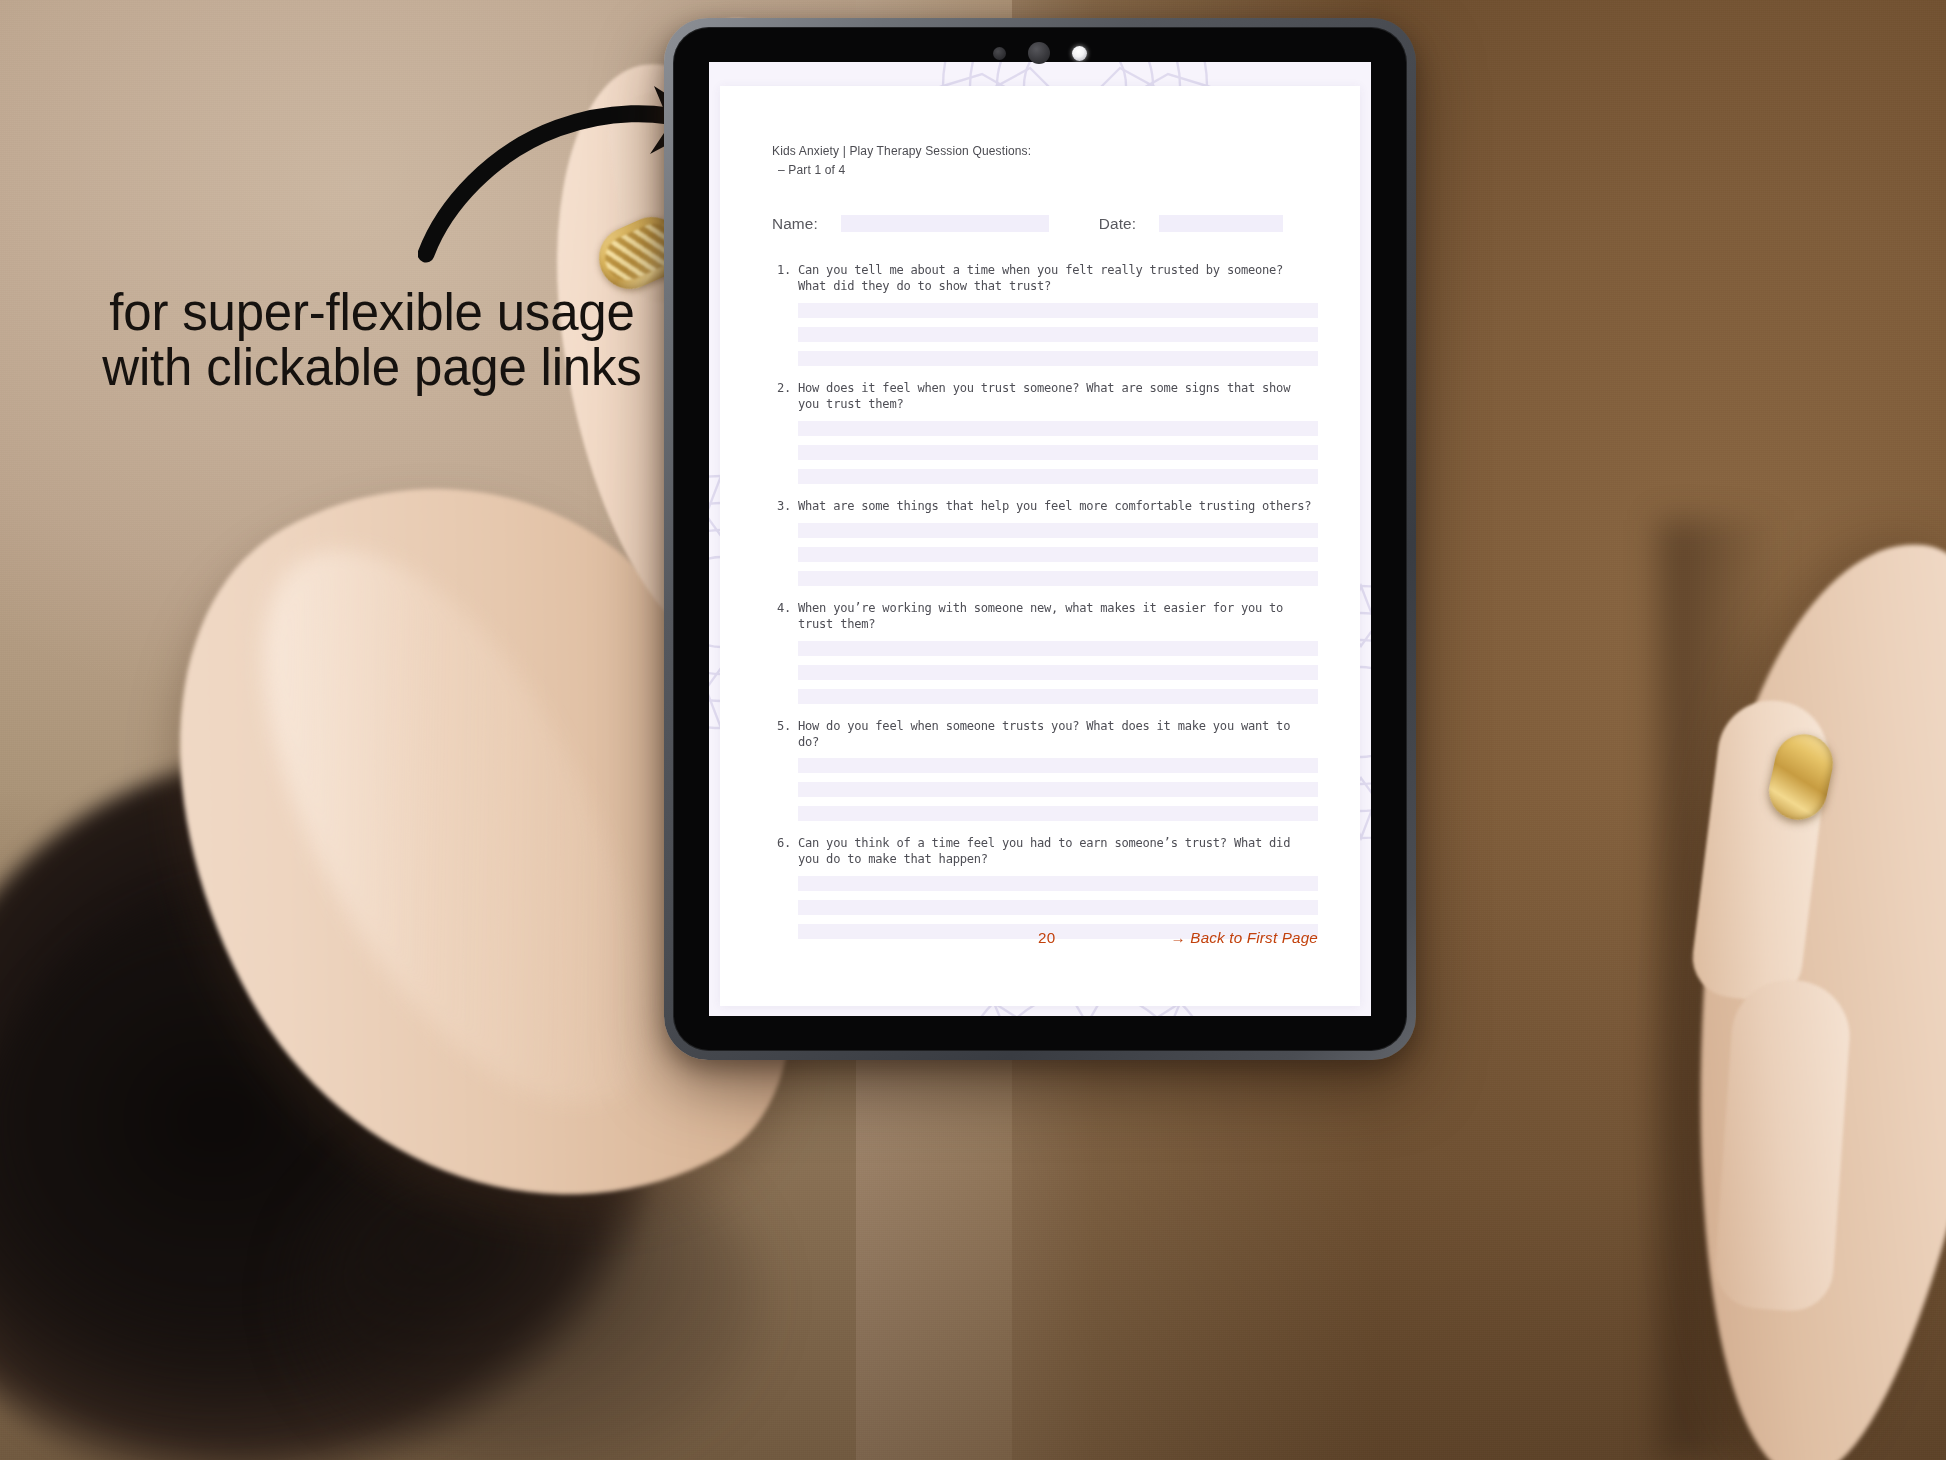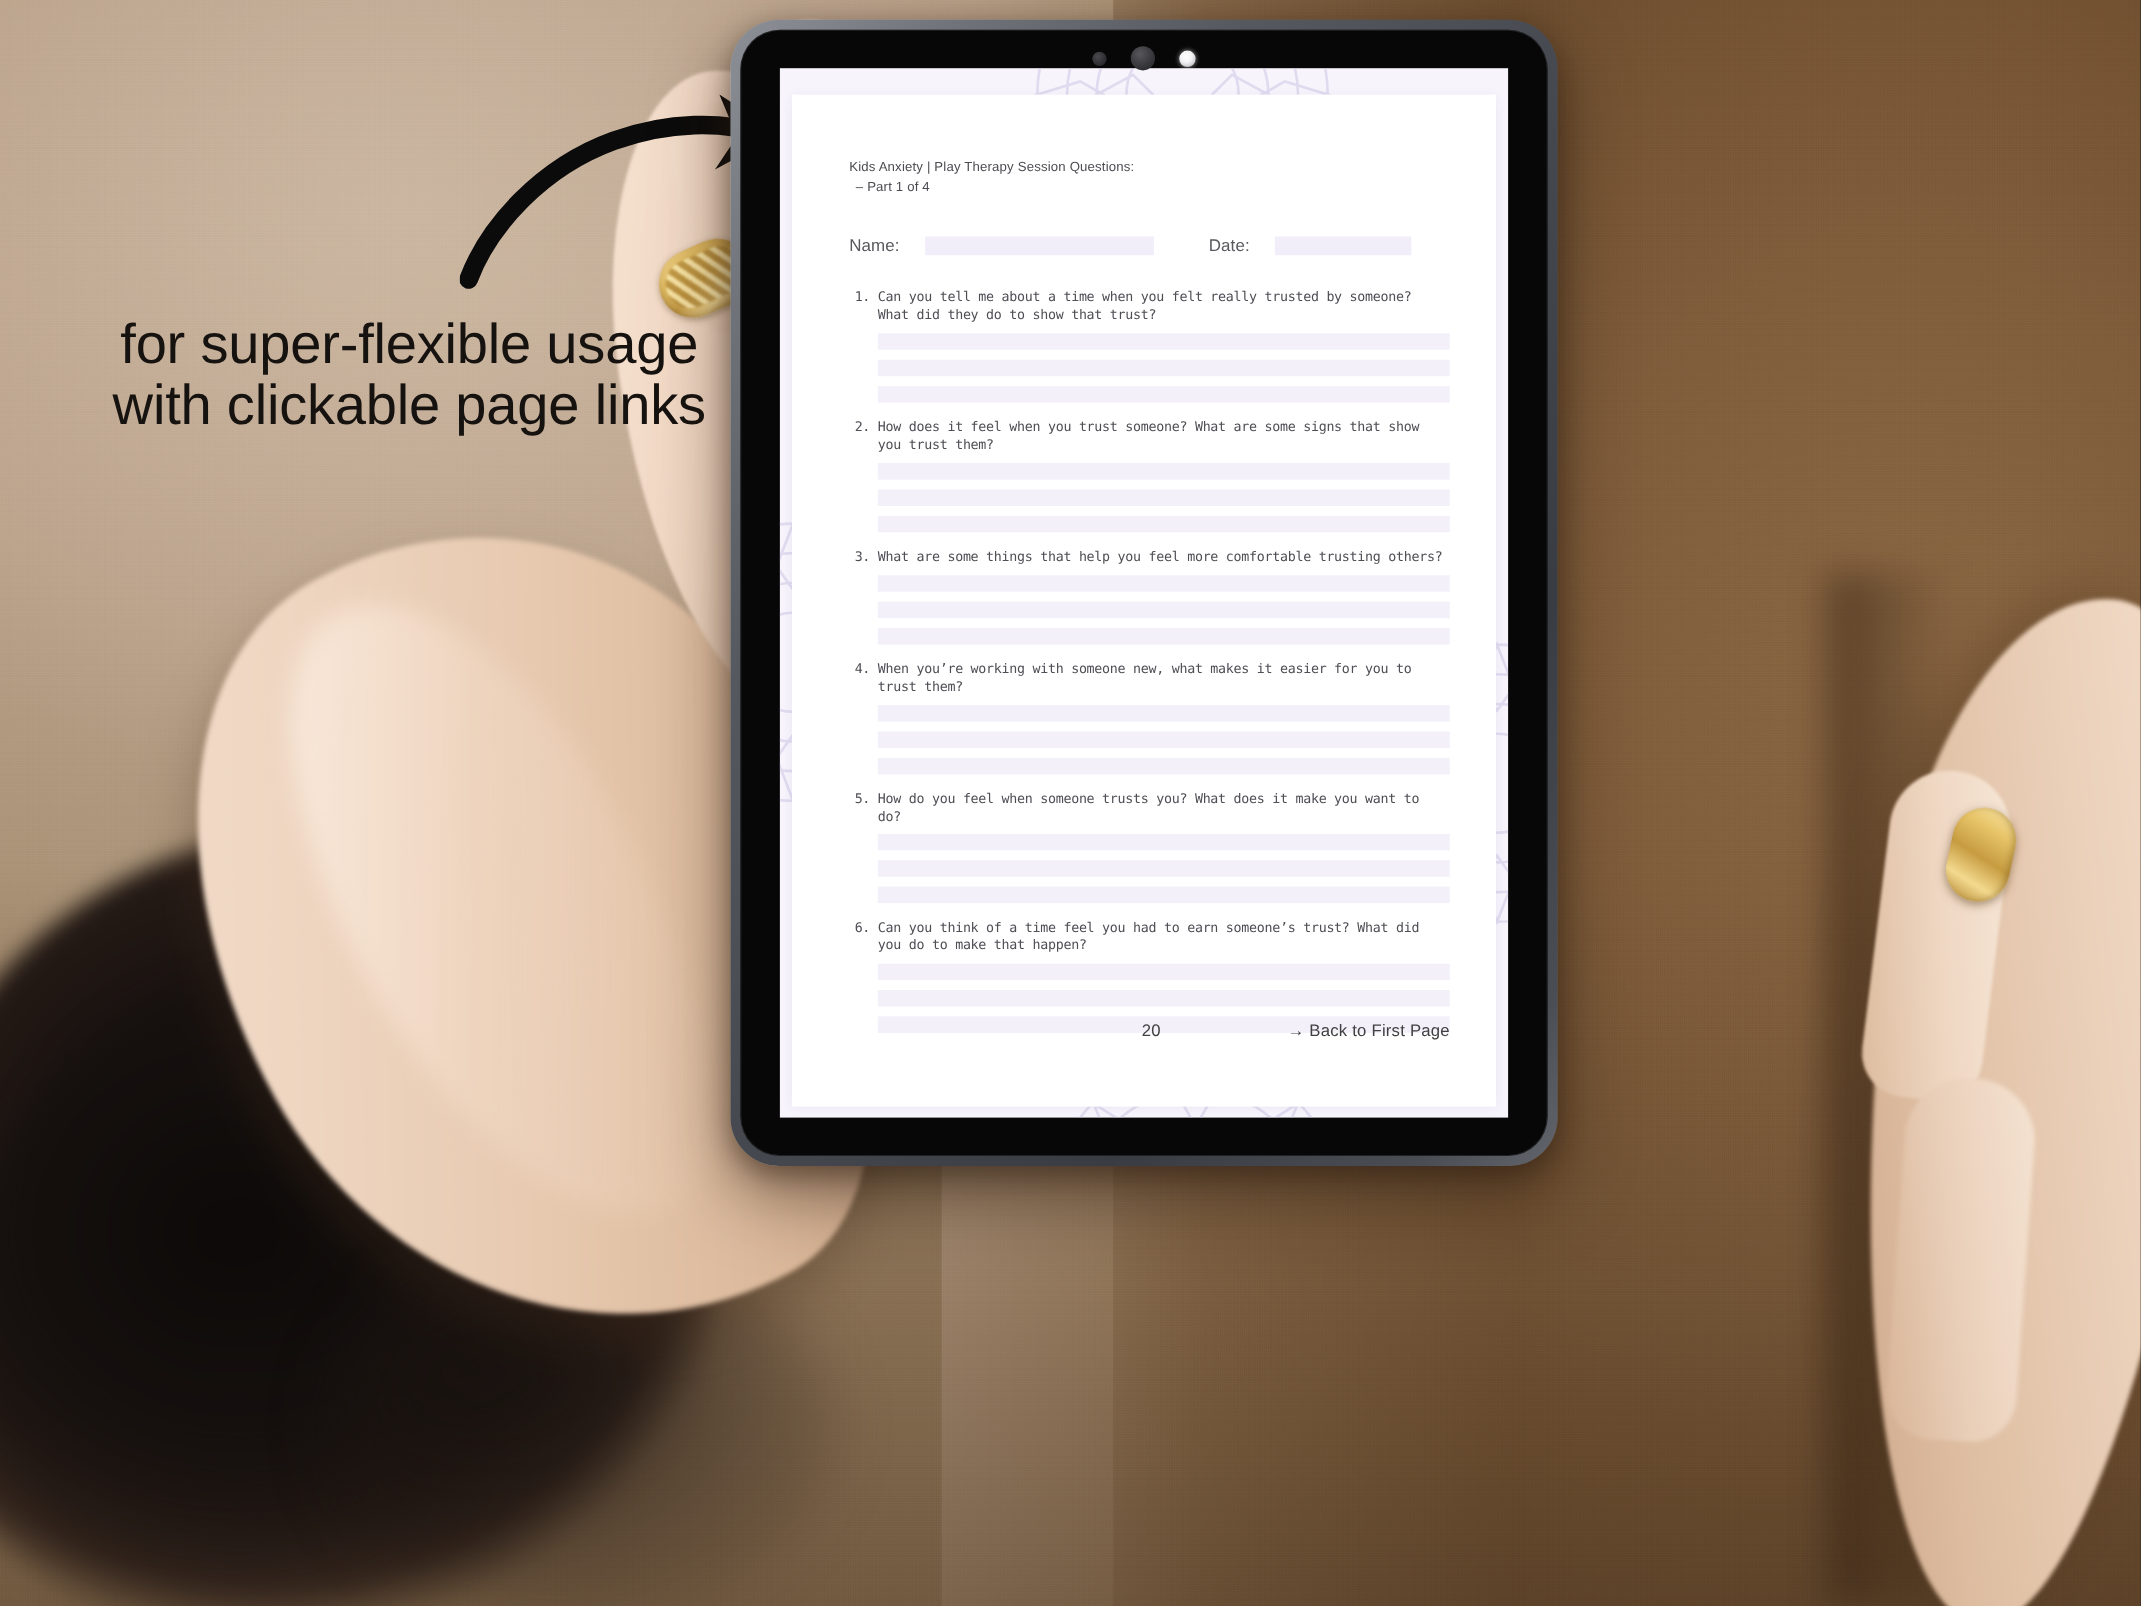--- a/index.html
+++ b/index.html
@@ -345,27 +345,27 @@
     background: #f3f0fa;
     margin-bottom: 9px;
   }
 
   .page-footer {
     position: absolute;
     left: 52px; right: 42px;
     bottom: 60px;
     display: flex;
     align-items: center;
-    color: #404040;
+    color: #c2410c;
     font-size: 15.2px;
     letter-spacing: .2px;
     justify-content: space-between;
   }
   .pf-num { margin-left: 266px; }
-  .pf-link { margin-left: auto; }
+  .pf-link { margin-left: auto; font-style: italic; }
 </style>
 </head>
 <body>
 
 <div id="stage">
 
   <div class="bg-base"></div>
   <div class="bg-warm-right"></div>
   <div class="bg-right-blend"></div>
   <div class="bg-topleft-light"></div>

